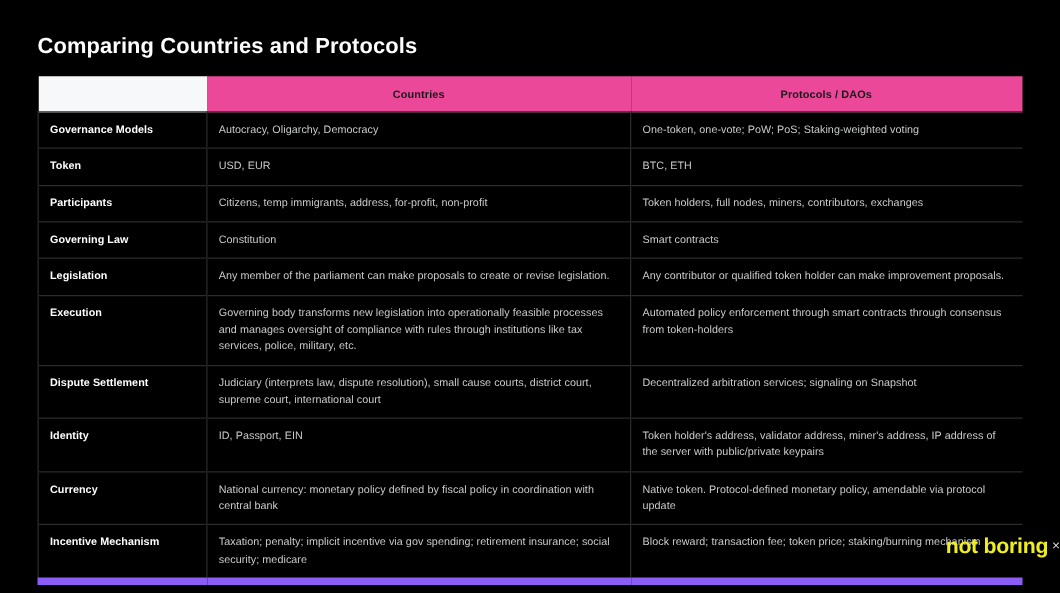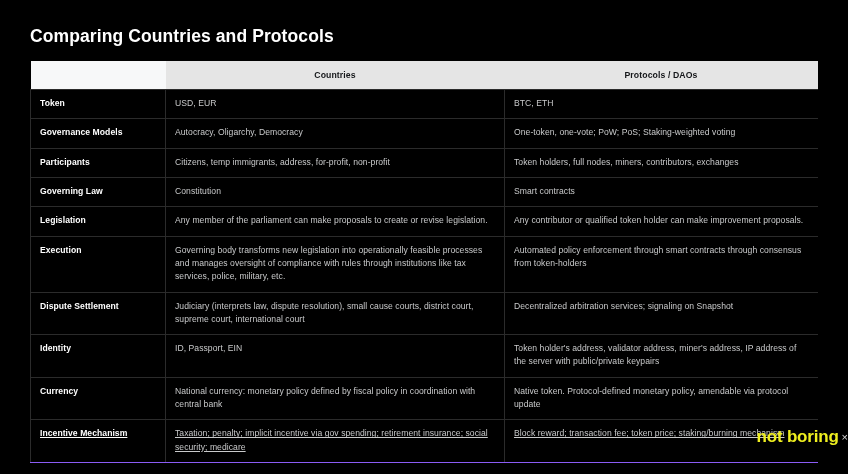--- a/index.html
+++ b/index.html
@@ -35,21 +35,21 @@
     top: 61px;
     width: 787px;
     border-collapse: collapse;
     table-layout: fixed;
   }
   .comparison-table col.col-attr  { width: 135px; }
   .comparison-table col.col-a     { width: 339px; }
   .comparison-table col.col-b     { width: 313px; }
 
   .comparison-table thead th {
-    background: #e5e5e5;
+    background: #ec4899;
     color: #15171a;
     font-size: 8.7px;
     font-weight: bold;
     text-align: center;
     padding: 9px 8px 9px 8px;
     border: none;
     vertical-align: middle;
     letter-spacing: 0.1px;
   }
   .comparison-table thead th.attr-head {
@@ -62,22 +62,21 @@
     vertical-align: top;
     font-size: 8.6px;
     line-height: 1.55;
     color: #c9cacb;
     letter-spacing: 0.05px;
   }
   .comparison-table tbody td:last-child {
     border-right: none;
   }
   .comparison-table tbody tr:last-child td {
-    border-bottom: 1px solid #8b5cf6;
-    text-decoration: underline;
+    border-bottom: 6px solid #8b5cf6;
   }
   .comparison-table tbody td.attr-cell {
     color: #ffffff;
     font-weight: bold;
     border-left: 1px solid #2b2b2b;
   }
   .row-tall td { padding-top: 11px; padding-bottom: 11px; }
 
   .footer-logos {
     position: absolute;
@@ -126,28 +125,28 @@
     </colgroup>
     <thead>
       <tr>
         <th class="attr-head"></th>
         <th>Countries</th>
         <th>Protocols / DAOs</th>
       </tr>
     </thead>
     <tbody>
       <tr>
+        <td class="attr-cell">Governance Models</td>
+        <td>Autocracy, Oligarchy, Democracy</td>
+        <td>One-token, one-vote; PoW; PoS; Staking-weighted voting</td>
+      </tr>
+      <tr>
         <td class="attr-cell">Token</td>
         <td>USD, EUR</td>
         <td>BTC, ETH</td>
-      </tr>
-      <tr>
-        <td class="attr-cell">Governance Models</td>
-        <td>Autocracy, Oligarchy, Democracy</td>
-        <td>One-token, one-vote; PoW; PoS; Staking-weighted voting</td>
       </tr>
       <tr>
         <td class="attr-cell">Participants</td>
         <td>Citizens, temp immigrants, address, for-profit, non-profit</td>
         <td>Token holders, full nodes, miners, contributors, exchanges</td>
       </tr>
       <tr>
         <td class="attr-cell">Governing Law</td>
         <td>Constitution</td>
         <td>Smart contracts</td>

